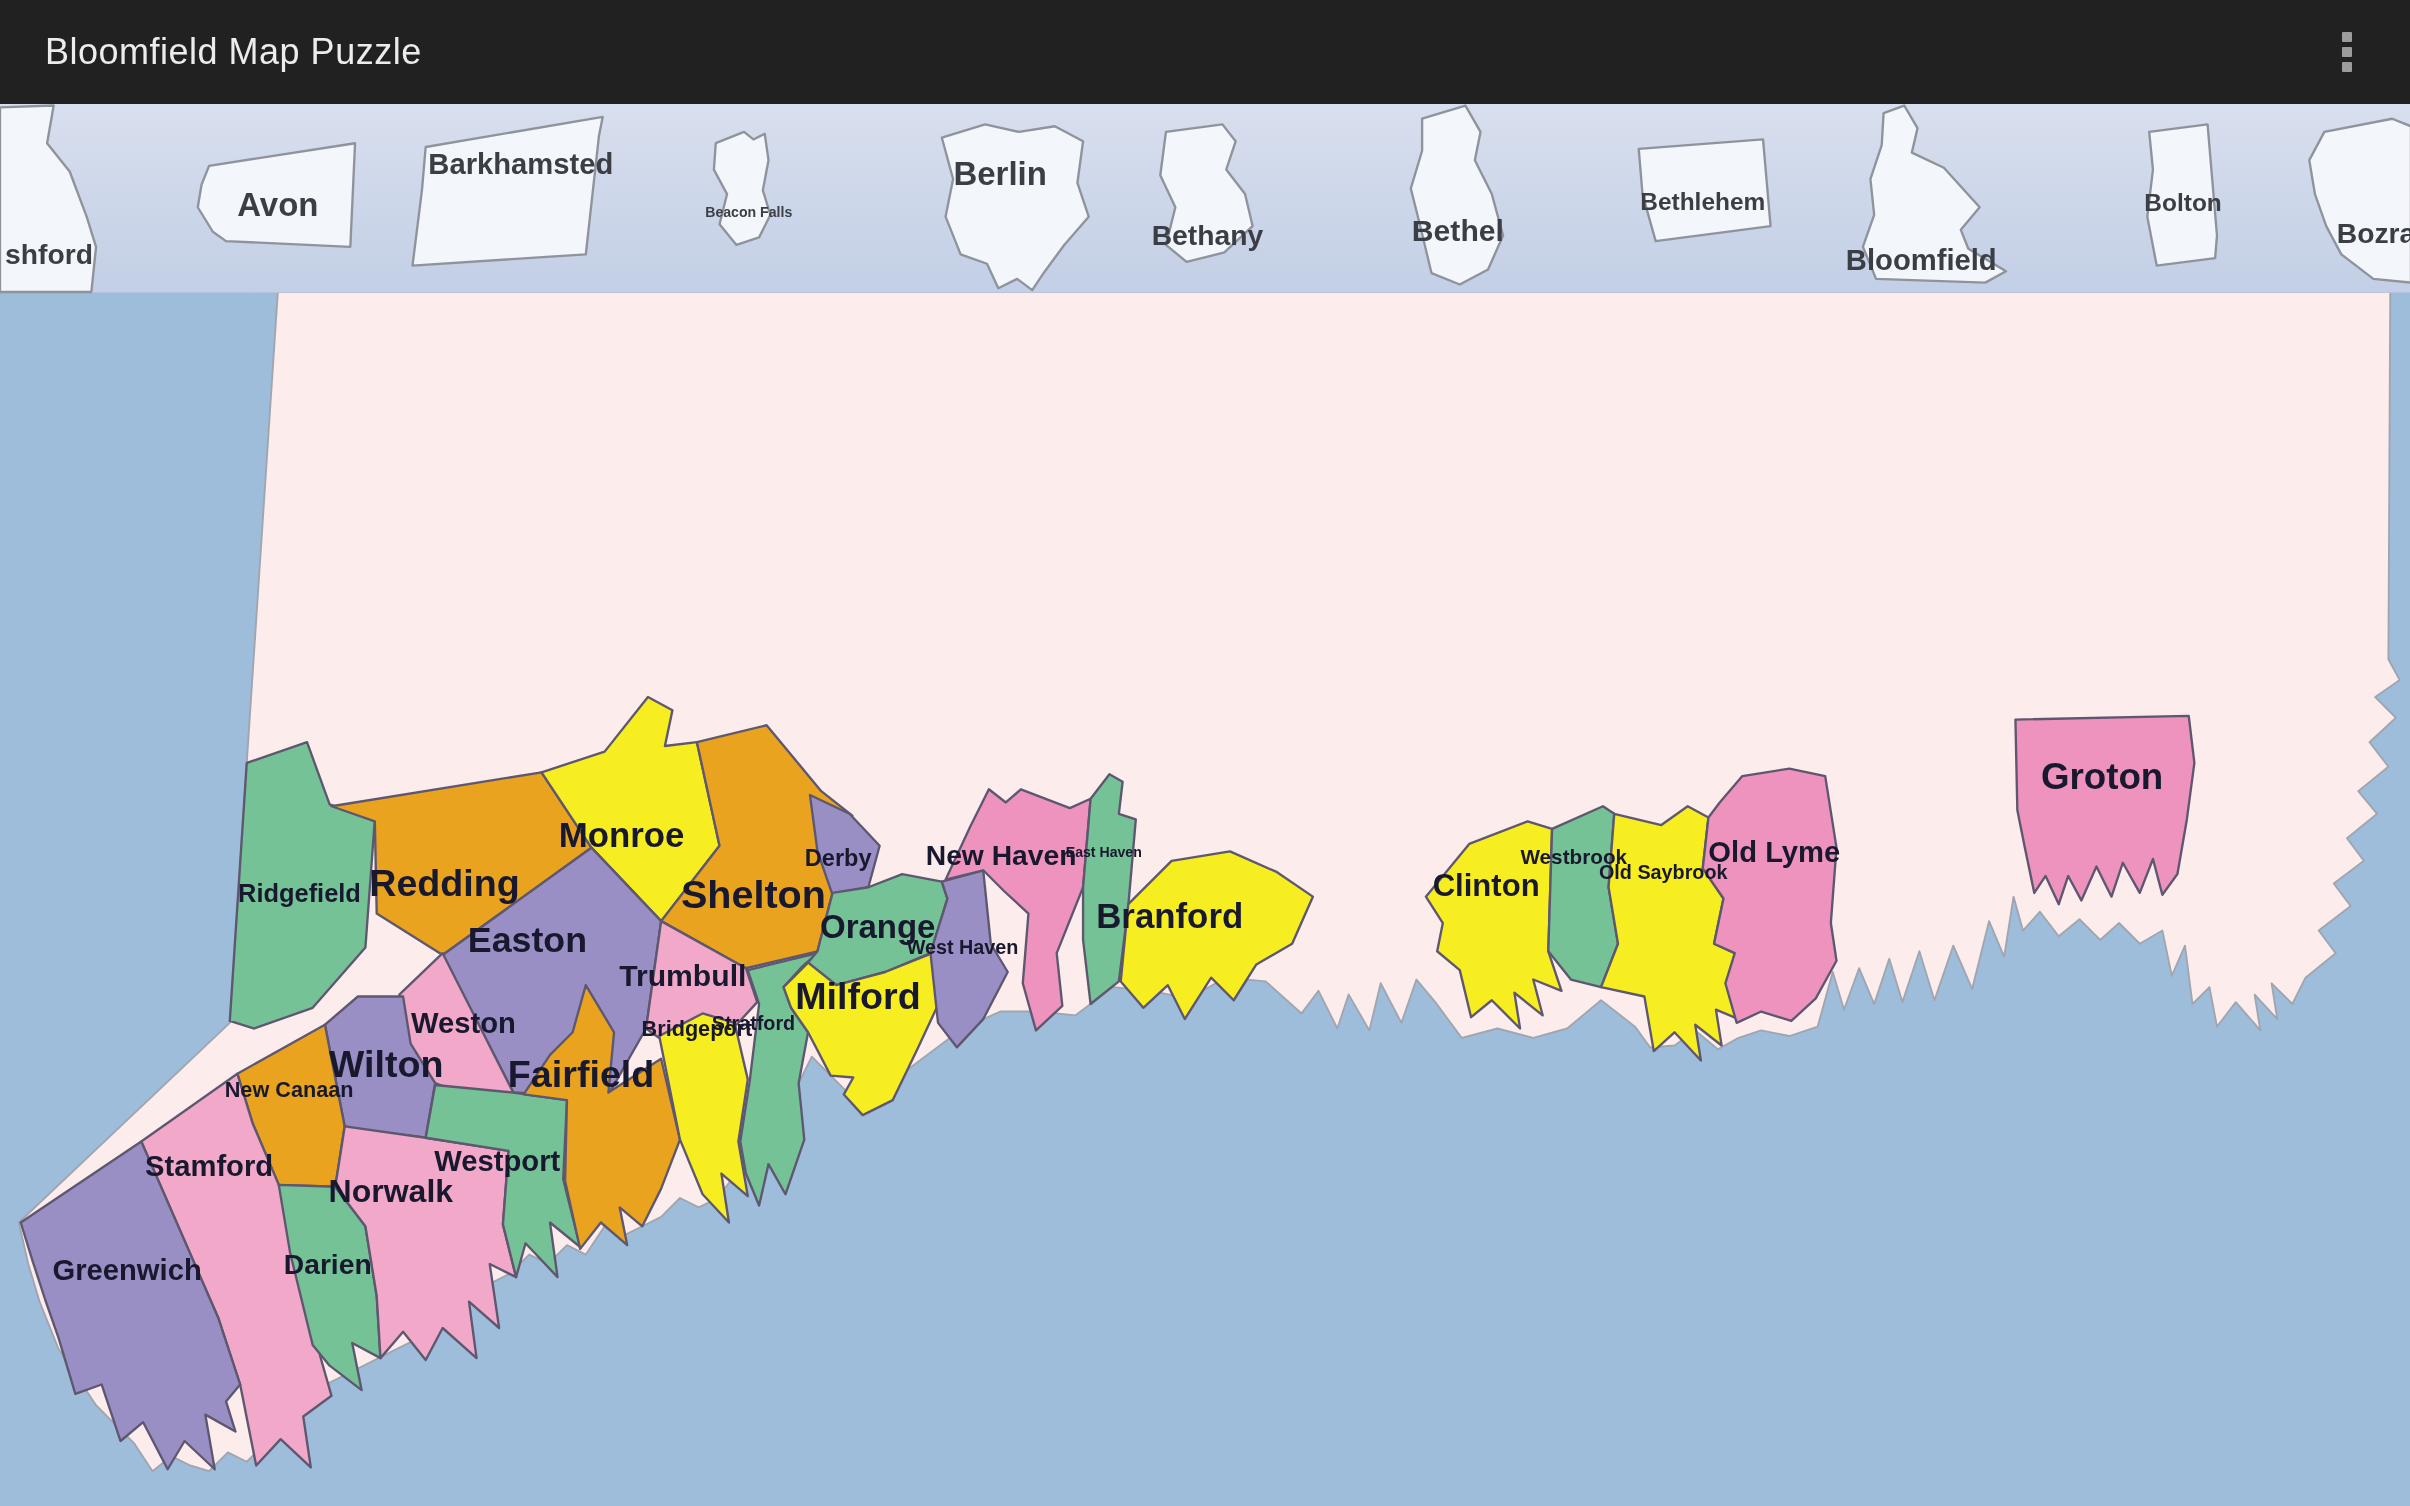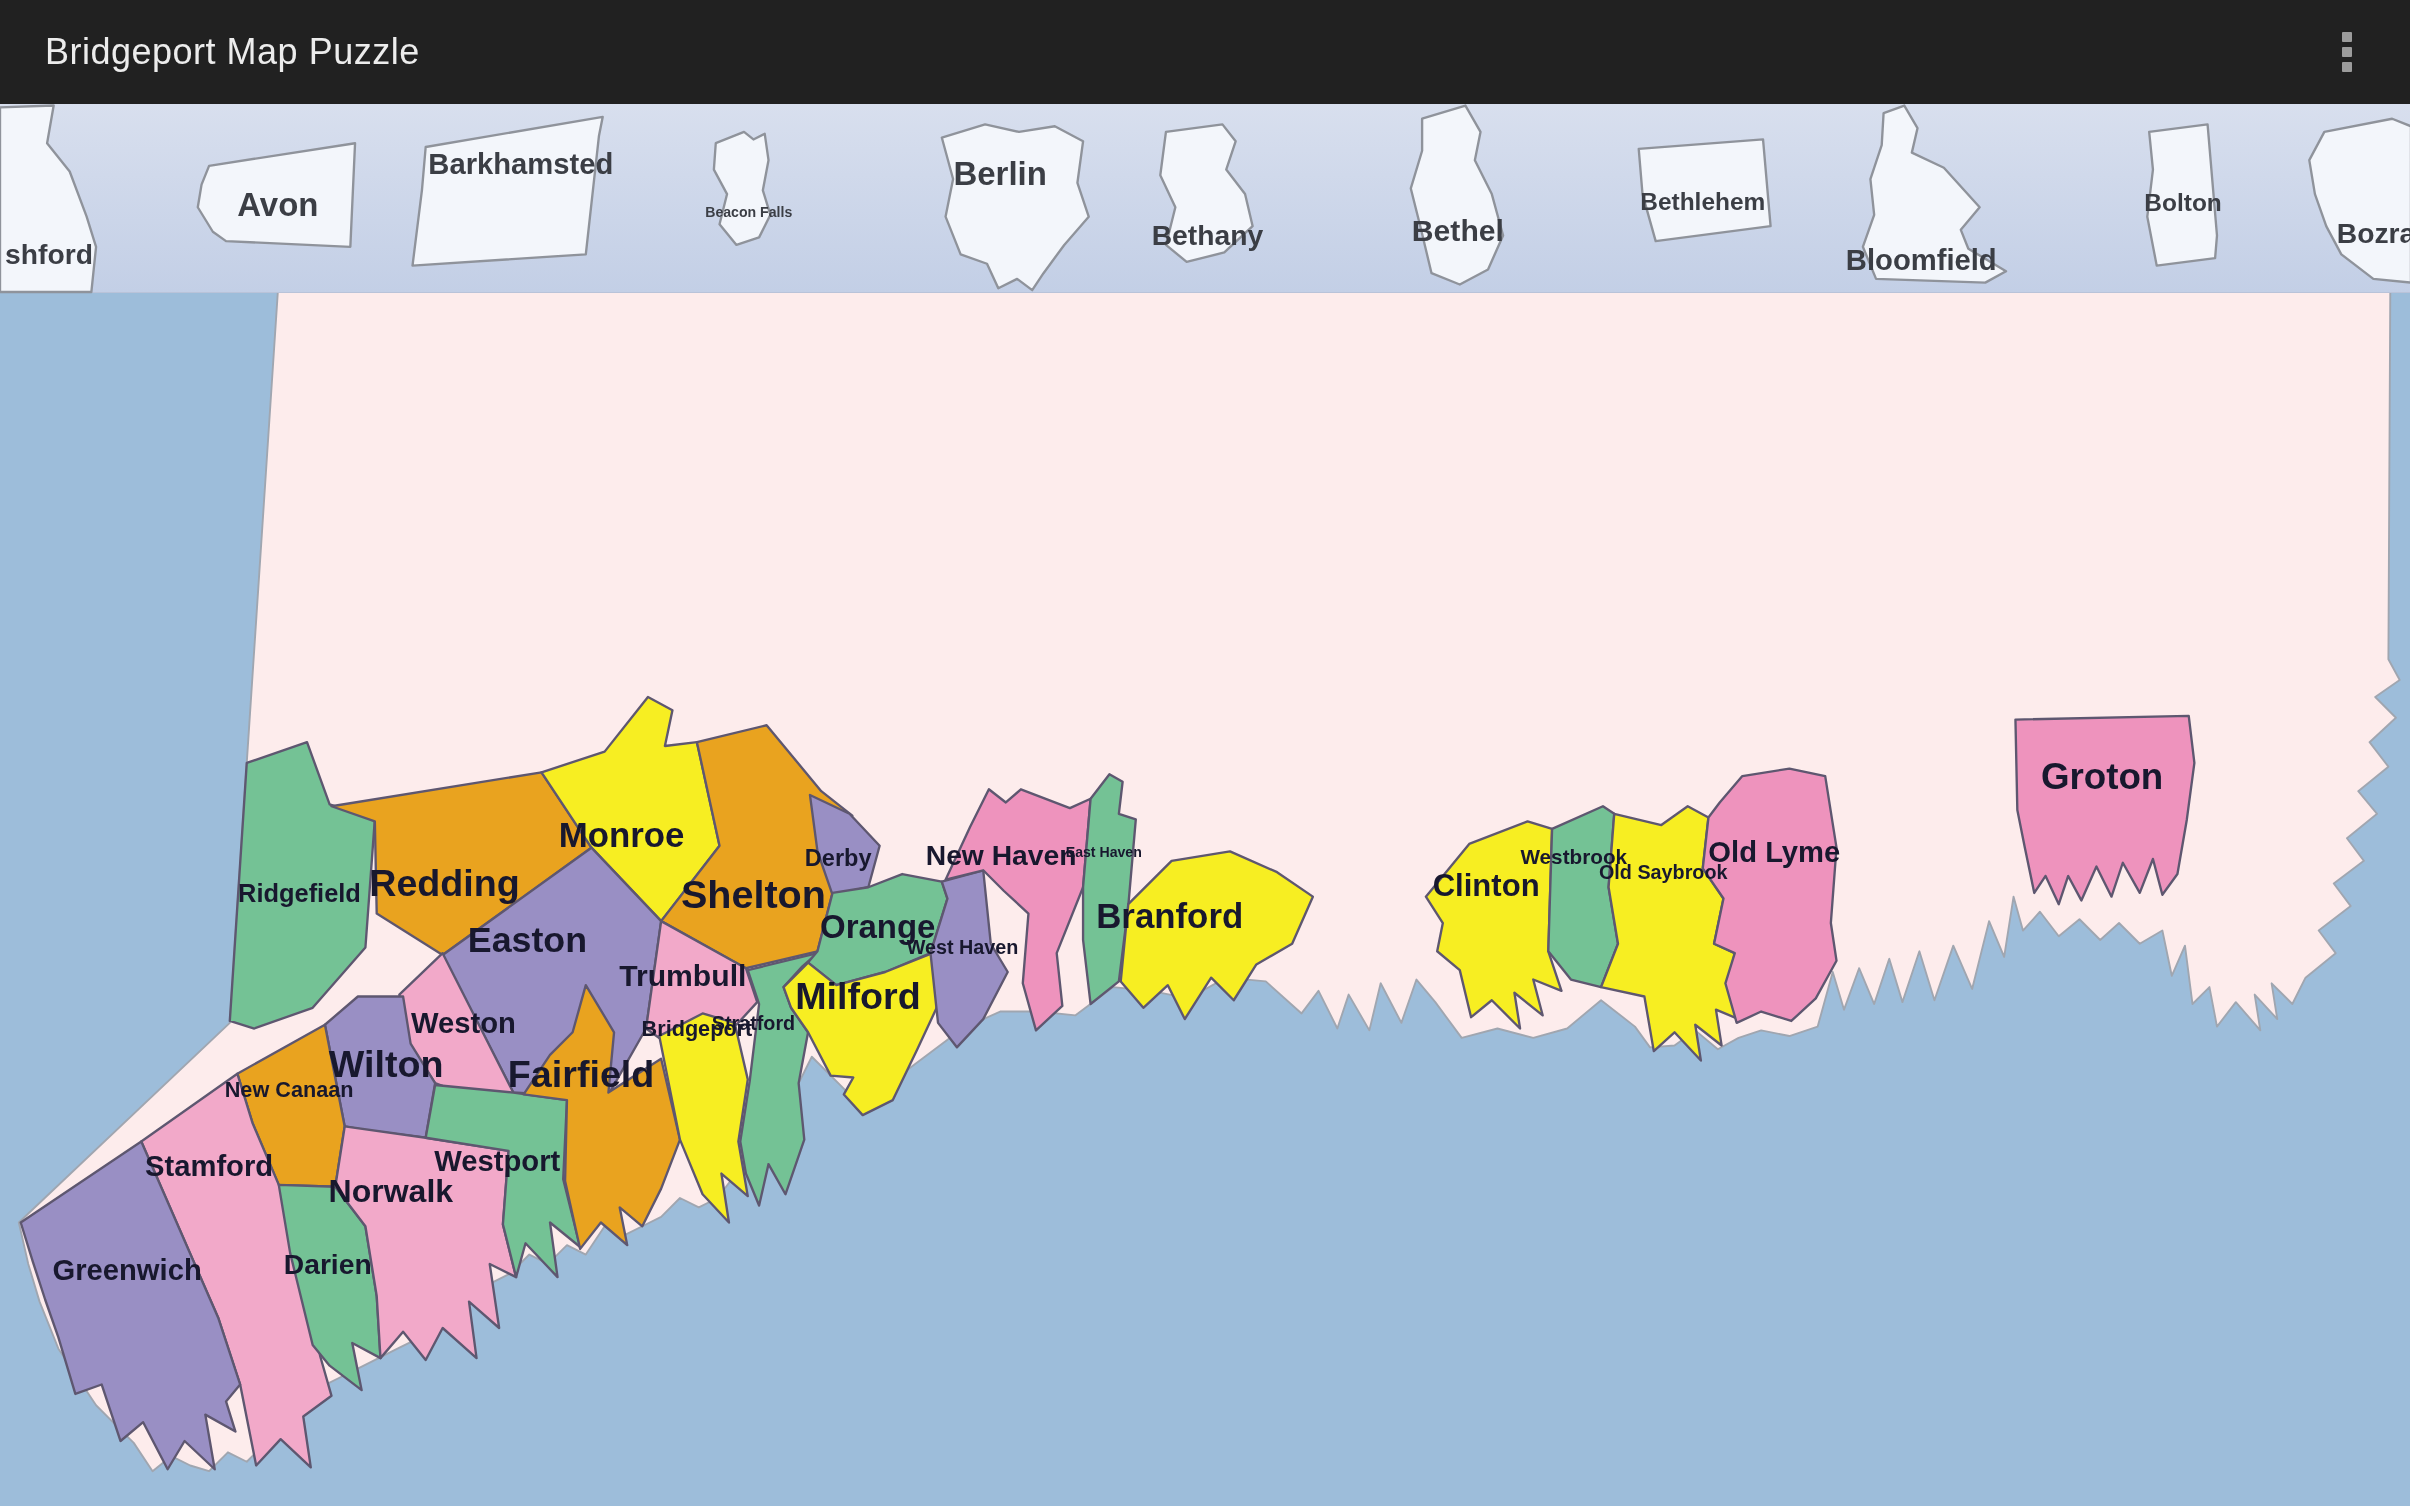--- a/index.html
+++ b/index.html
@@ -112,21 +112,21 @@
       <text x="1808" y="214" class="tray-label" font-size="26" dy="0.35em">Bethlehem</text>
       <polygon points="2000,120 2022,112 2036,136 2030,162 2064,178 2102,220 2082,244 2090,264 2130,288 2108,300 1992,296 1978,262 1990,228 1986,190 1998,154" class="tray-piece"></polygon>
       <text x="2040" y="276" class="tray-label" font-size="31" dy="0.35em">Bloomfield</text>
       <polygon points="2282,140 2344,132 2354,250 2352,274 2290,282 2280,230 2286,180" class="tray-piece"></polygon>
       <text x="2318" y="215" class="tray-label" font-size="26" dy="0.35em">Bolton</text>
       <polygon points="2468,140 2540,126 2560,134 2560,300 2520,296 2486,270 2470,240 2458,206 2452,170" class="tray-piece"></polygon>
       <text x="2532" y="247" class="tray-label" font-size="30" dy="0.35em">Bozrah</text>
     </svg>
 
   <div id="appbar">
-    <span class="title">Bridgeport Map Puzzle</span>
+    <span class="title">Bloomfield Map Puzzle</span>
     <div id="menu-btn">
       <span class="dot"></span>
       <span class="dot"></span>
       <span class="dot"></span>
     </div>
   </div>
 </div>
 
 
 </body></html>

